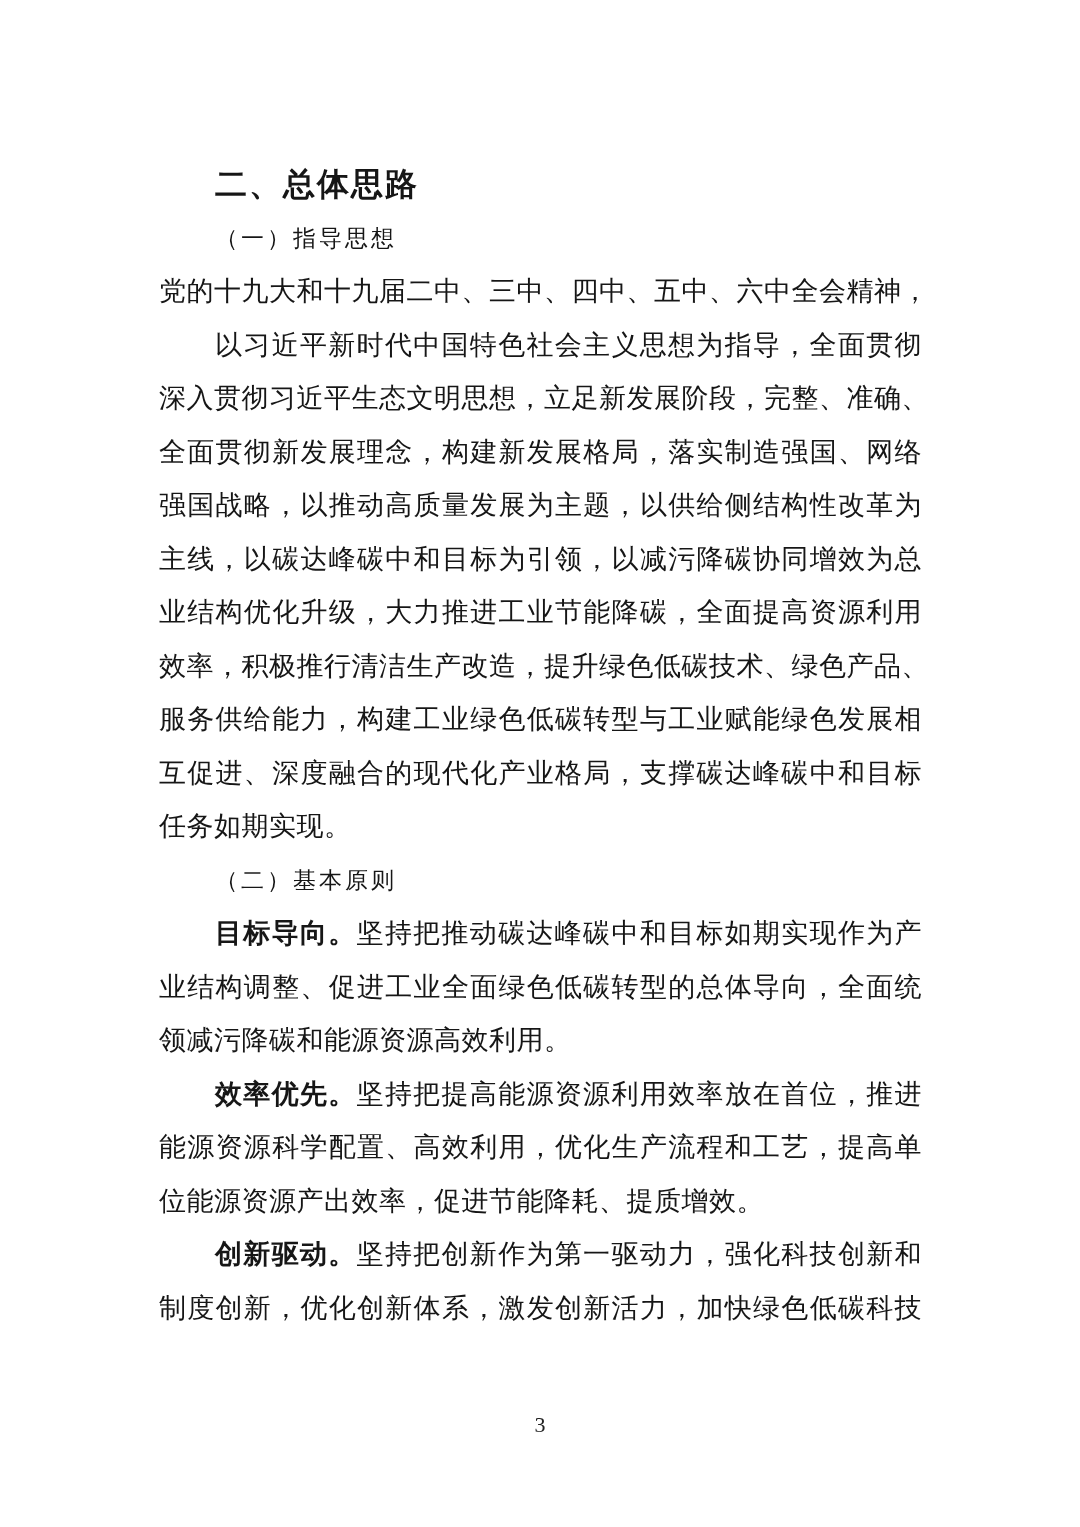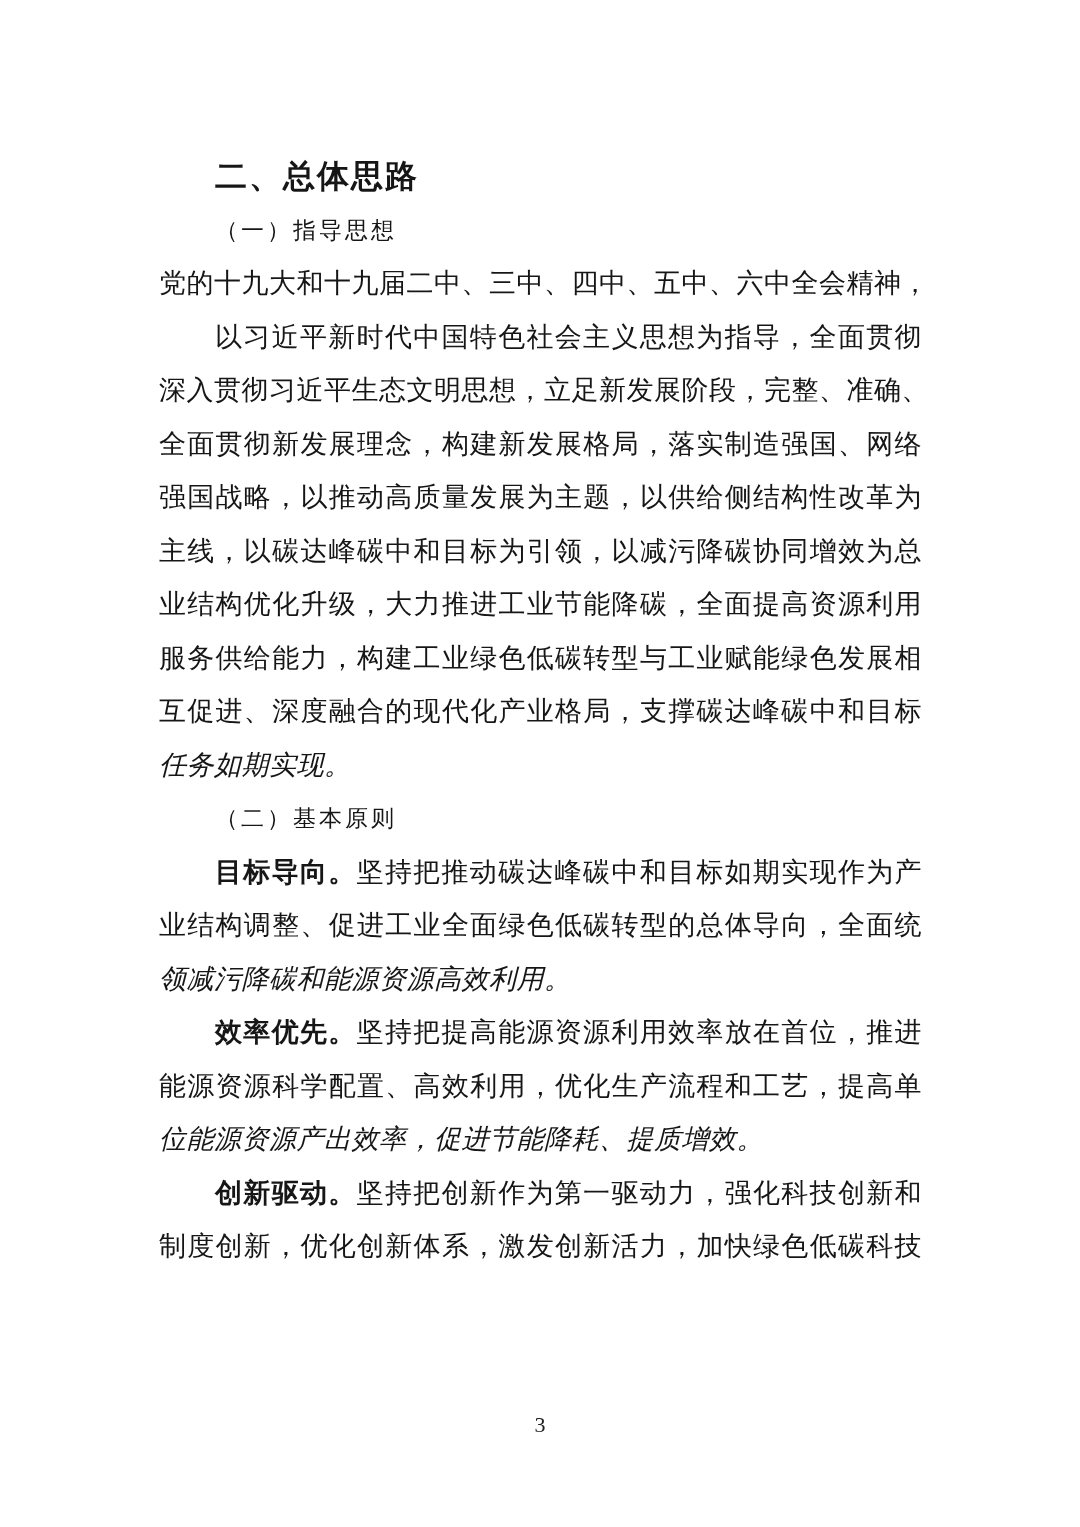--- a/index.html
+++ b/index.html
@@ -12,35 +12,34 @@
     width: 1080px;
     height: 1527px;
     background: #ffffff;
     color: #161616;
     font-family: "Liberation Serif", serif;
     overflow: hidden;
   }
   .content {
     position: absolute;
     left: 159px;
-    top: 150px;
+    top: 158px;
     width: 763px;
   }
   .line {
     height: 53.5px;
     line-height: 53.5px;
     font-size: 27px;
     text-align: justify;
     text-align-last: justify;
     letter-spacing: 0.5px;
     white-space: nowrap;
   }
   .line.end {
     text-align-last: left;
-    font-style: italic;
   }
   .line.indent {
     text-indent: 56px;
   }
   .line.heading {
     font-family: "Liberation Sans", sans-serif;
     font-weight: bold;
     font-size: 32px;
     letter-spacing: 2px;
     text-align-last: left;
@@ -79,20 +78,21 @@
 
     <div class="line subheading">（一）指导思想</div>
 
     <div class="line">党的十九大和十九届二中、三中、四中、五中、六中全会精神，</div>
     <div class="line indent">以习近平新时代中国特色社会主义思想为指导，全面贯彻</div>
     <div class="line">深入贯彻习近平生态文明思想，立足新发展阶段，完整、准确、</div>
     <div class="line">全面贯彻新发展理念，构建新发展格局，落实制造强国、网络</div>
     <div class="line">强国战略，以推动高质量发展为主题，以供给侧结构性改革为</div>
     <div class="line">主线，以碳达峰碳中和目标为引领，以减污降碳协同增效为总</div>
     <div class="line">业结构优化升级，大力推进工业节能降碳，全面提高资源利用</div>
+    <div class="line">效率，积极推行清洁生产改造，提升绿色低碳技术、绿色产品、</div>
     <div class="line">服务供给能力，构建工业绿色低碳转型与工业赋能绿色发展相</div>
     <div class="line">互促进、深度融合的现代化产业格局，支撑碳达峰碳中和目标</div>
     <div class="line end">任务如期实现。</div>
 
     <div class="line subheading">（二）基本原则</div>
 
     <div class="line indent">
       <span class="lead">目标导向。</span><span>坚持把推动碳达峰碳中和目标如期实现作为产</span>
     </div>
     <div class="line">业结构调整、促进工业全面绿色低碳转型的总体导向，全面统</div>

